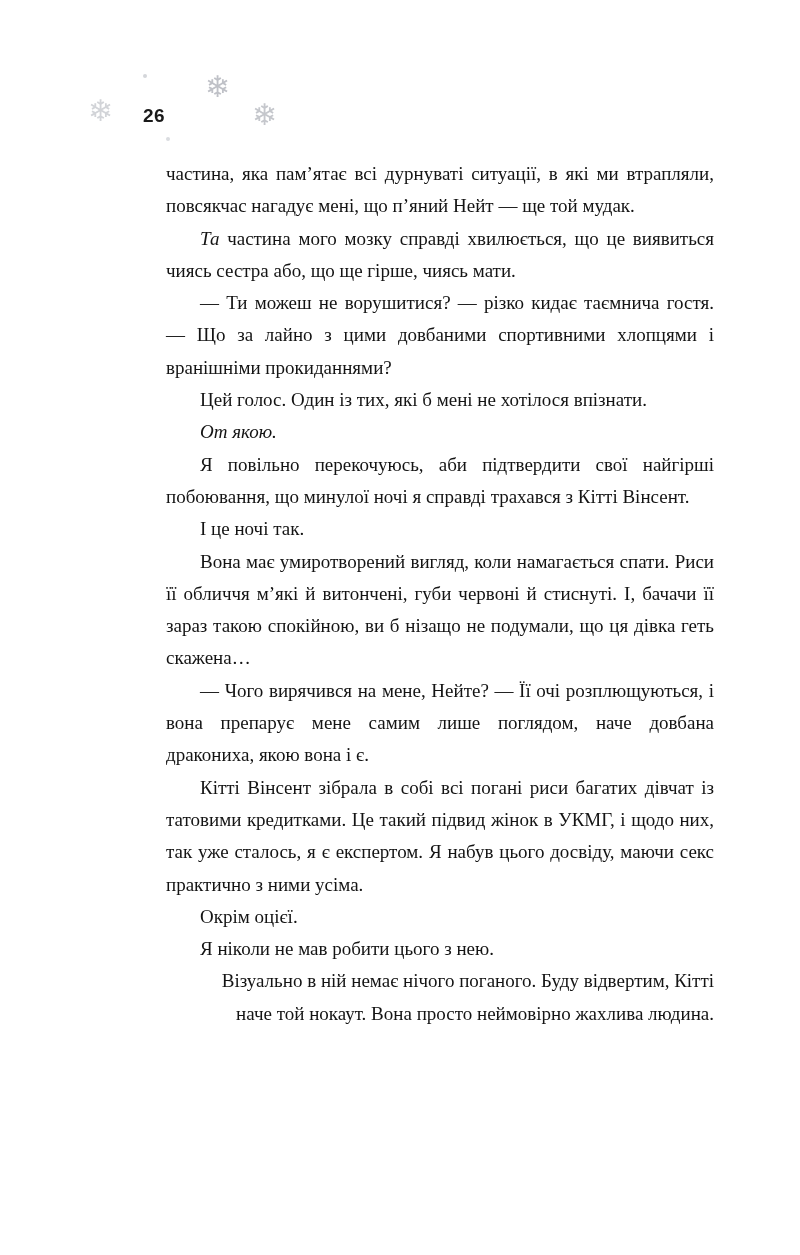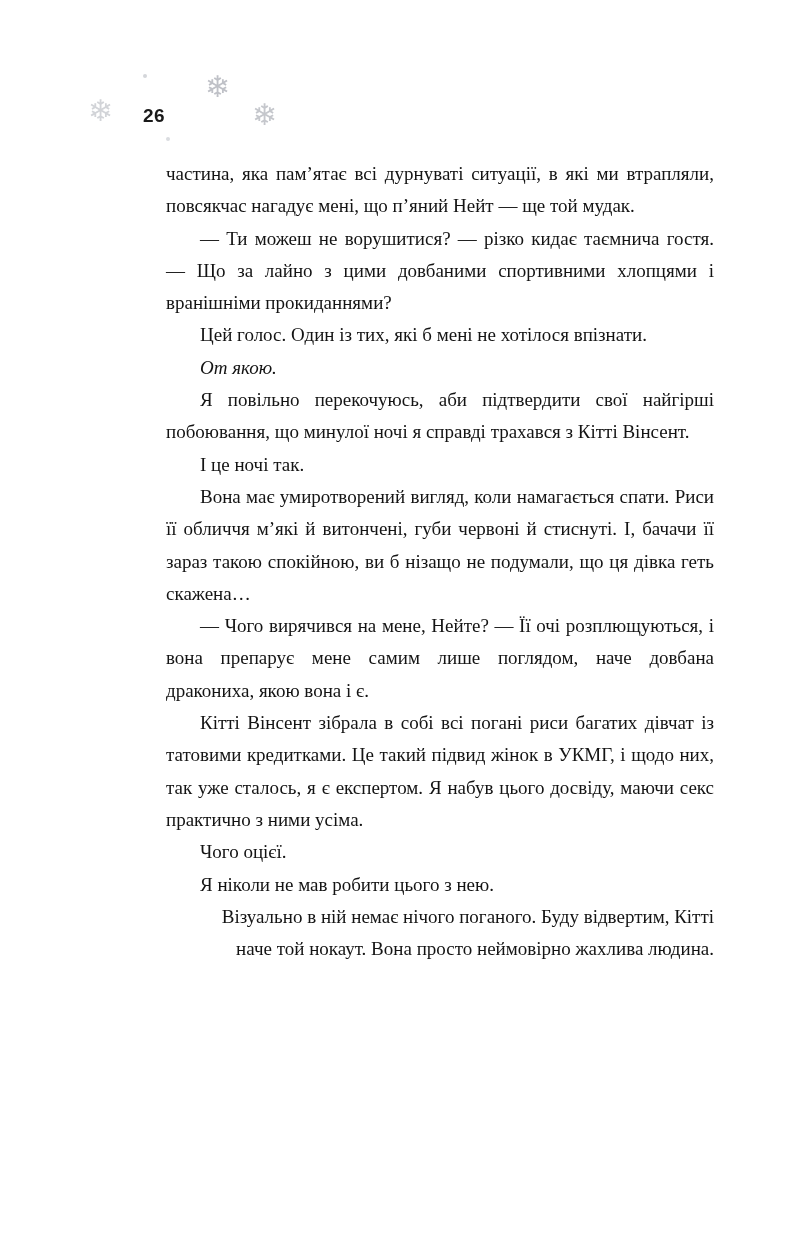--- a/index.html
+++ b/index.html
@@ -88,26 +88,27 @@
     <span class="snowflake sf-a">❄</span>
     <span class="snowflake sf-b">❄</span>
     <span class="snowflake sf-c">❄</span>
     <span class="dot dot-a"></span>
     <span class="dot dot-b"></span>
     <div class="page-number">26</div>
   </div>
 
   <div class="body-text">
       <p class="noindent"><span>частина, яка пам’ятає всі дурнуваті ситуації, в які ми втрапляли, повсякчас нагадує мені, що п’яний Нейт — ще той мудак.</span></p>
+      <p><em>Та</em><span> частина мого мозку справді хвилюється, що це виявиться чиясь сестра або, що ще гірше, чиясь мати.</span></p>
       <p><span>— Ти можеш не ворушитися? — різко кидає таєм­нича гостя. — Що за лайно з цими довбаними спортив­ними хлопцями і вранішніми прокиданнями?</span></p>
       <p><span>Цей голос. Один із тих, які б мені не хотілося впі­знати.</span></p>
       <p><em>От якою.</em></p>
       <p><span>Я повільно перекочуюсь, аби підтвердити свої най­гірші побоювання, що минулої ночі я справді трахався з Кітті Вінсент.</span></p>
       <p><span>І це ночі так.</span></p>
       <p><span>Вона має умиротворений вигляд, коли намагається спати. Риси її обличчя м’які й витончені, губи червоні й стиснуті. І, бачачи її зараз такою спокійною, ви б нізащо не подумали, що ця дівка геть скажена…</span></p>
       <p><span>— Чого вирячився на мене, Нейте? — Її очі розплю­щуються, і вона препарує мене самим лише поглядом, наче довбана дракониха, якою вона і є.</span></p>
       <p><span>Кітті Вінсент зібрала в собі всі погані риси бага­тих дівчат із татовими кредитками. Це такий підвид жінок в УКМГ, і щодо них, так уже сталось, я є експер­том. Я набув цього досвіду, маючи секс практично з ни­ми усіма.</span></p>
-      <p><span>Чого оцієї.</span></p>
+      <p><span>Окрім оцієї.</span></p>
       <p><span>Я ніколи не мав робити цього з нею.</span></p>
       <p><span>Візуально в ній немає нічого поганого. Буду відвер­тим, Кітті наче той нокаут. Вона просто неймовірно жахлива людина.</span></p>
     </div>
 
 </div>
 
 </body></html>

